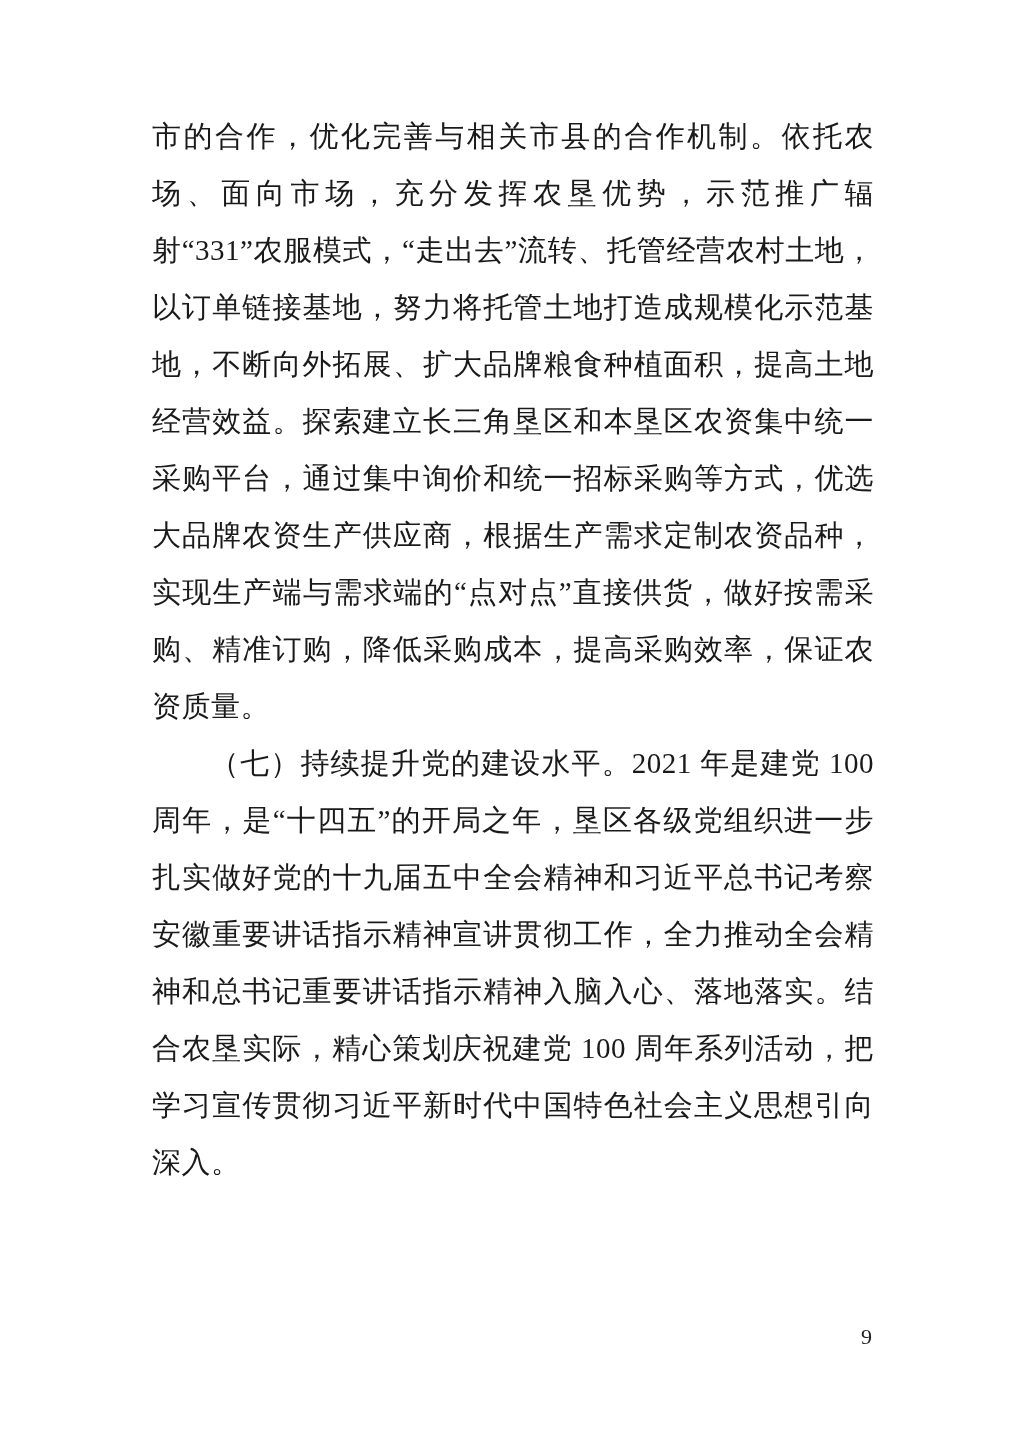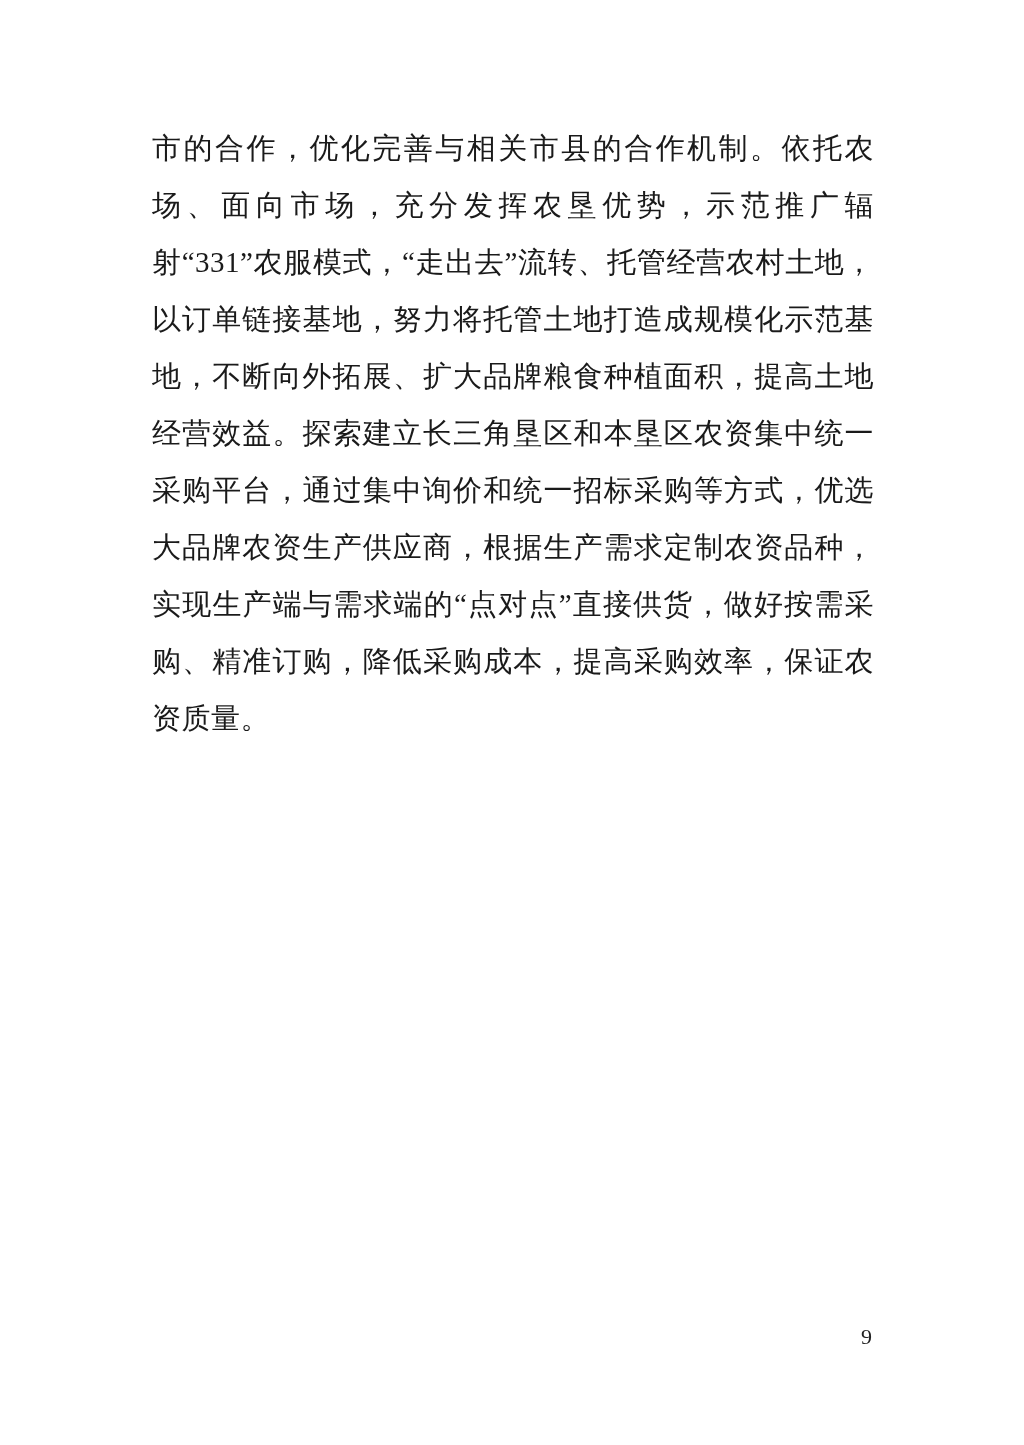--- a/index.html
+++ b/index.html
@@ -12,21 +12,21 @@
     width: 1024px;
     height: 1445px;
     background: #ffffff;
     margin: 0 auto;
     overflow: hidden;
     font-family: "Liberation Serif", "DejaVu Serif", serif;
   }
   .content {
     position: absolute;
     left: 152px;
-    top: 120px;
+    top: 108px;
     width: 722px;
   }
   .para {
     font-size: 29px;
     line-height: 57px;
     color: #1a1a1a;
     text-align: justify;
     text-justify: inter-ideograph;
     letter-spacing: 0.5px;
     margin: 0;
@@ -46,15 +46,16 @@
     color: #222222;
     font-family: "Liberation Serif", "DejaVu Serif", serif;
   }
 </style>
 </head>
 <body>
 
 <div class="page">
   <div class="content">
     <p class="para">市的合作，优化完善与相关市县的合作机制。依托农场、面向市场，充分发挥农垦优势，示范推广辐射“331”农服模式，“走出去”流转、托管经营农村土地，以订单链接基地，努力将托管土地打造成规模化示范基地，不断向外拓展、扩大品牌粮食种植面积，提高土地经营效益。探索建立长三角垦区和本垦区农资集中统一采购平台，通过集中询价和统一招标采购等方式，优选大品牌农资生产供应商，根据生产需求定制农资品种，实现生产端与需求端的“点对点”直接供货，做好按需采购、精准订购，降低采购成本，提高采购效率，保证农资质量。</p>
+    <p class="para indent">（七）持续提升党的建设水平。2021 年是建党 100 周年，是“十四五”的开局之年，垦区各级党组织进一步扎实做好党的十九届五中全会精神和习近平总书记考察安徽重要讲话指示精神宣讲贯彻工作，全力推动全会精神和总书记重要讲话指示精神入脑入心、落地落实。结合农垦实际，精心策划庆祝建党 100 周年系列活动，把学习宣传贯彻习近平新时代中国特色社会主义思想引向深入。</p>
   </div>
   <div class="page-number">9</div>
 </div>
 
 </body></html>

